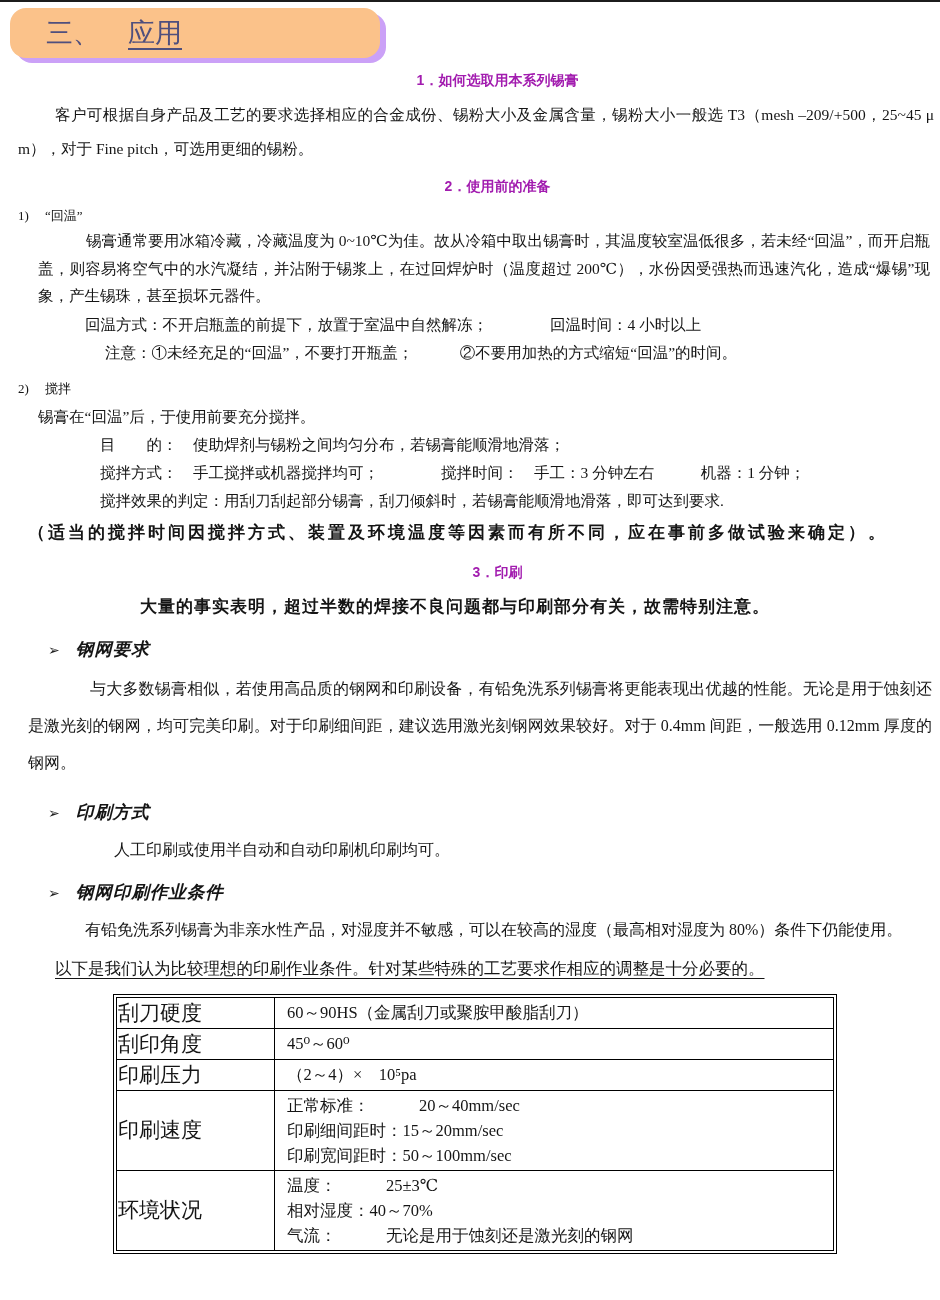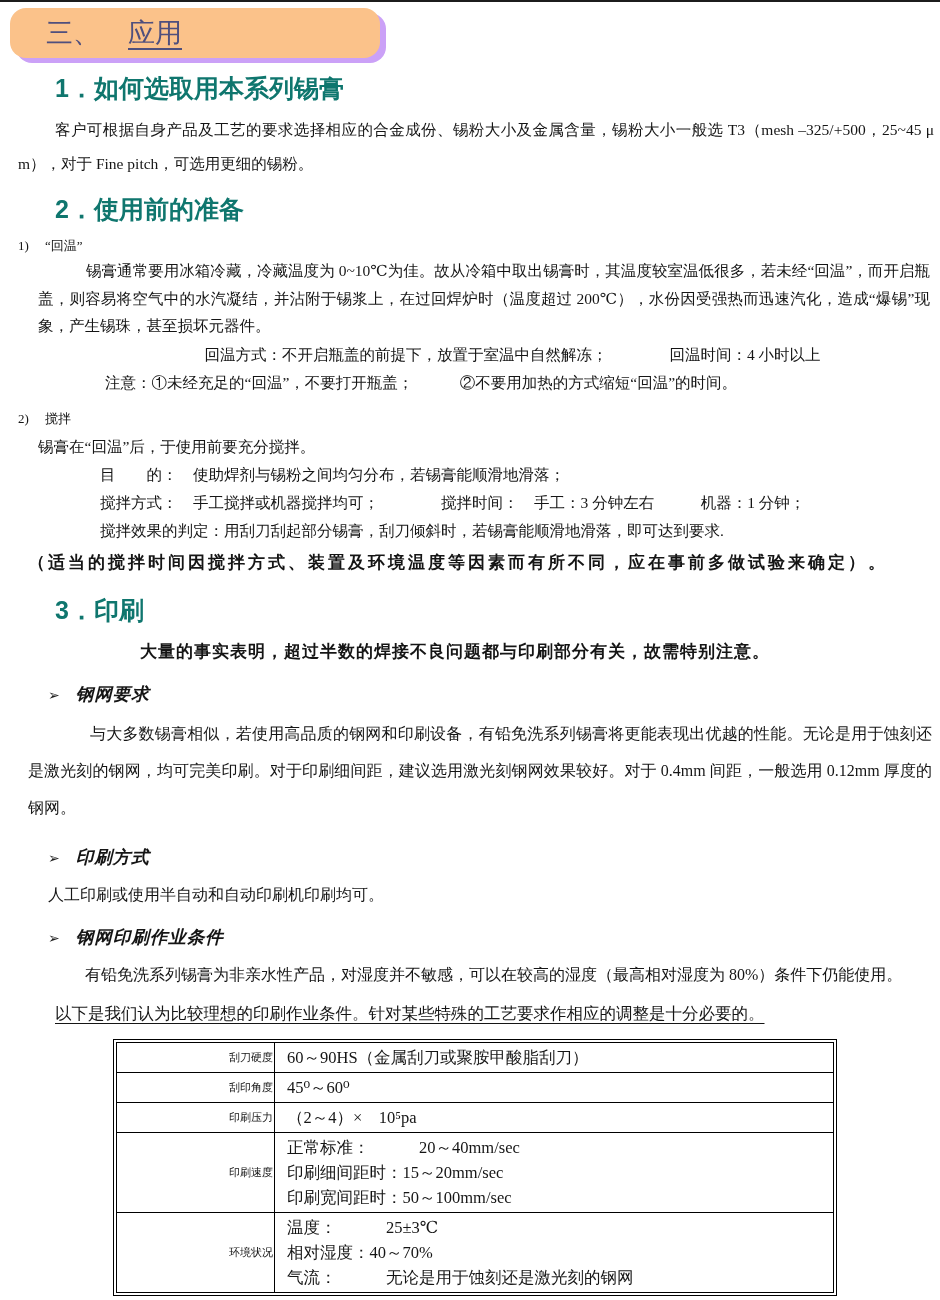--- a/index.html
+++ b/index.html
@@ -27,40 +27,40 @@
   }
   .banner .num, .banner .ttl {
     font-family: "Liberation Sans", "DejaVu Sans", sans-serif;
     font-size: 27px; color: #4F4F7D;
   }
   .banner .num { margin-right: 28px; }
   .banner .ttl { text-decoration: underline; text-underline-offset: 6px; text-decoration-thickness: 2px; }
 
   .h-num {
     font-family: "Liberation Sans", "DejaVu Sans", sans-serif;
-    font-weight: bold; font-size: 25px; color:#0f766e;
+    font-weight: bold; font-size: 14px; color:#a21caf;text-align:center;
   }
   .h1 { margin: 14px 0 0 55px; }
   .h2 { margin: 12px 0 0 55px; }
   .h3 { margin: 20px 0 0 55px; }
 
   .para1 {
     margin: 8px 6px 0 18px;
     line-height: 34px; text-indent: 37px; text-align: justify;
     white-space: pre-wrap;
   }
 
   .li-head { margin: 11px 0 0 18px; font-size: 13px; white-space: pre-wrap; }
   .li-head .mk { display:inline-block; width: 27px; }
   .li-para {
     margin: 2px 10px 0 38px;
     line-height: 27.5px; text-indent: 48px; text-align: justify;
     white-space: pre-wrap;
   }
-  .ln { margin: 1px 0 0 85px; line-height: 27px; white-space: pre-wrap; text-align: center; }
+  .ln { margin: 1px 0 0 85px; line-height: 27px; white-space: pre-wrap; }
   .ln-note { margin: 1px 0 0 105px; line-height: 27px; white-space: pre-wrap; }
   .intro { margin: 5px 0 0 38px; line-height: 27px; white-space: pre-wrap; }
   .ln-p { margin: 1px 0 0 100px; line-height: 27px; white-space: pre-wrap; }
   .note-bold {
     margin: 7px 0 0 28px;
     font-family: Liberation Serif, serif;
     font-weight: bold; font-size: 17px; letter-spacing: 3px;
     white-space: pre-wrap;
   }
 
@@ -80,59 +80,59 @@
   }
   .bullet-row .blabel {
     font-family: "Liberation Sans", "DejaVu Sans", sans-serif;
     font-weight: bold; font-style: italic; font-size: 17.5px; letter-spacing: 1px;
   }
   .b1-para {
     margin: 9px 8px 0 28px;
     line-height: 37px; text-indent: 62px; text-align: justify;
     white-space: pre-wrap; font-size: 16px;
   }
-  .b2-para { margin: 16px 0 0 48px; font-size: 16px; white-space: pre-wrap; }
+  .b2-para { margin: 16px 0 0 114px; font-size: 16px; white-space: pre-wrap; }
   .b3-para { margin: 16px 4px 0 85px; font-size: 16px; white-space: pre-wrap; }
 
   .tintro {
     display:inline-block;
     margin: 17px 0 0 55px; font-size: 16.5px;
     text-decoration: underline; text-underline-offset: 4px;
   }
 
   .table-wrap {
     margin: 14px 0 0 113px;
     width: 724px;
     border: 1px solid #000;
     padding: 2px;
   }
   table.spec { border-collapse: collapse; width: 100%; }
   table.spec td { border: 1px solid #000; vertical-align: middle; }
   td.lab {
-    width: 158px; text-align: right;
+    width: 158px; text-align: left;
     font-family: Liberation Sans, sans-serif;
-    font-size: 11px;
+    font-size: 21px;
   }
   td.val { padding: 2px 4px 2px 12px; font-size: 16.5px; }
   td.val .cl { line-height: 25px; white-space: pre-wrap; }
   tr.r-s td { height: 28px; }
   tr.r-m td { height: 77px; }
 </style>
 </head>
 <body>
 
 <div class="topline"></div>
 
 <div class="banner">
   <span class="num">三、</span>
   <span class="ttl">应用</span>
 </div>
 
 <div class="h-num h1">1．如何选取用本系列锡膏</div>
-<div class="para1">客户可根据自身产品及工艺的要求选择相应的合金成份、锡粉大小及金属含量，锡粉大小一般选 T3（mesh –325/+500，25~45 μ m），对于 Fine pitch，可选用更细的锡粉。</div>
+<div class="para1">客户可根据自身产品及工艺的要求选择相应的合金成份、锡粉大小及金属含量，锡粉大小一般选 T3（mesh –209/+500，25~45 μ m），对于 Fine pitch，可选用更细的锡粉。</div>
 
 <div class="h-num h2">2．使用前的准备</div>
 
 <div class="li-head"><span class="mk">1)</span><span>“回温”</span></div>
 <div class="li-para">锡膏通常要用冰箱冷藏，冷藏温度为 0~10℃为佳。故从冷箱中取出锡膏时，其温度较室温低很多，若未经“回温”，而开启瓶盖，则容易将空气中的水汽凝结，并沾附于锡浆上，在过回焊炉时（温度超过 200℃），水份因受强热而迅速汽化，造成“爆锡”现象，产生锡珠，甚至损坏元器件。</div>
 <div class="ln">回温方式：不开启瓶盖的前提下，放置于室温中自然解冻；　　　　回温时间：4 小时以上</div>
 <div class="ln-note">注意：①未经充足的“回温”，不要打开瓶盖；　　　②不要用加热的方式缩短“回温”的时间。</div>
 
 <div class="li-head" style="margin-top:14px;"><span class="mk">2)</span><span>搅拌</span></div>
 <div class="intro">锡膏在“回温”后，于使用前要充分搅拌。</div>

